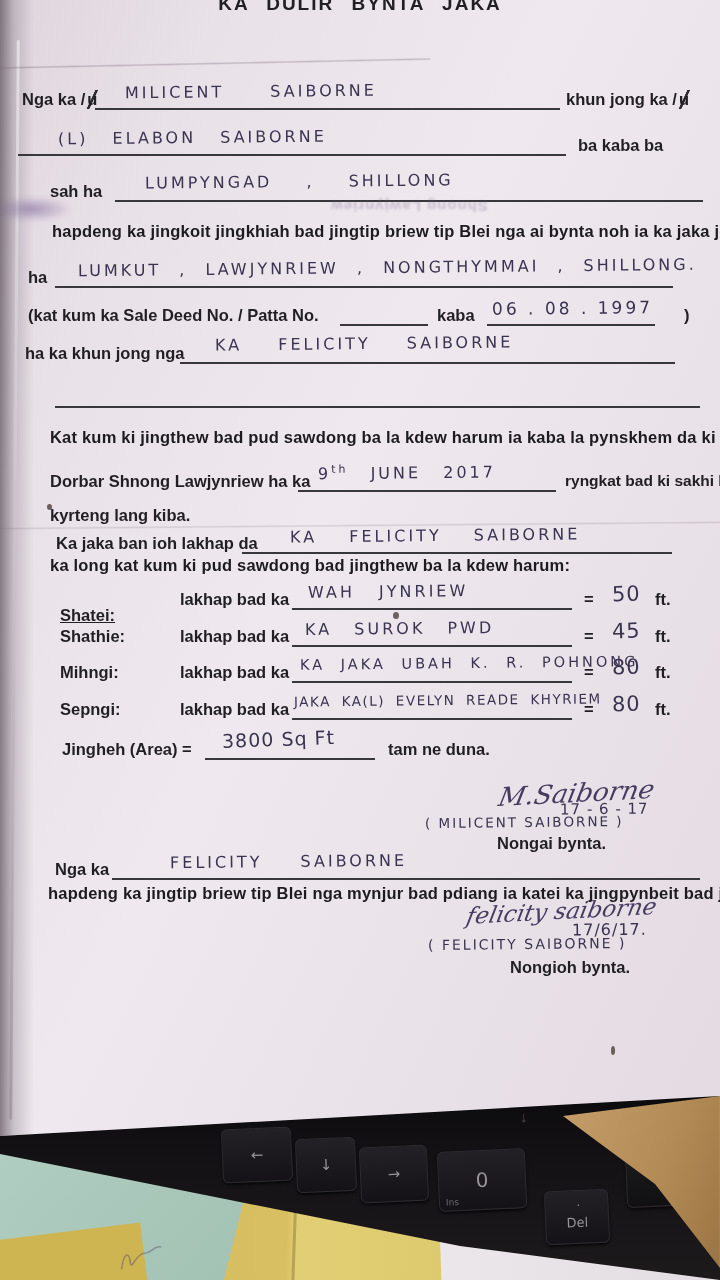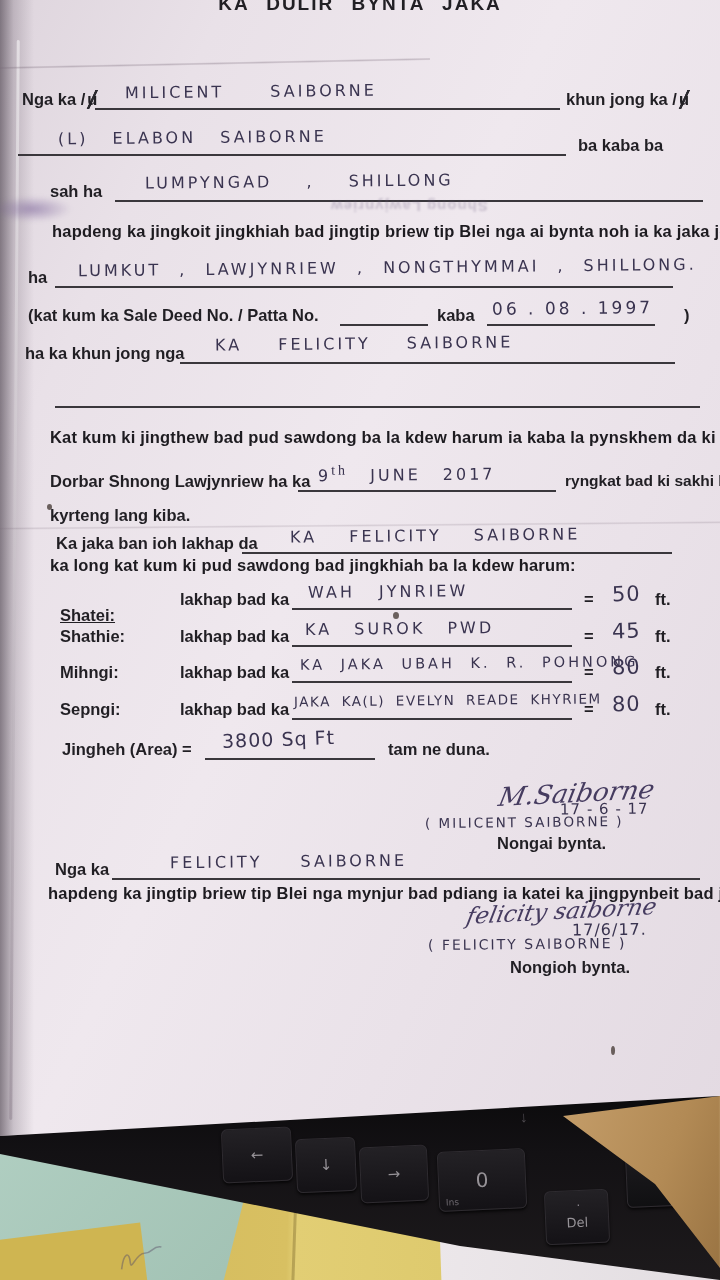--- a/index.html
+++ b/index.html
@@ -21,21 +21,21 @@
   .para{position:absolute;color:#1d1b20;font-weight:700;font-size:16.5px;white-space:nowrap;letter-spacing:.2px;}
   .ul{position:absolute;border-bottom:2px solid #3a373c;height:24px;}
   .hand{position:absolute;color:#3a3450;font-family:"DejaVu Sans",sans-serif;font-size:16px;
     letter-spacing:3px;white-space:nowrap;transform:rotate(-.6deg);}
   .hand-big{position:absolute;color:#3a3450;font-family:"DejaVu Sans",sans-serif;font-size:21px;
     letter-spacing:1px;white-space:nowrap;transform:rotate(-2deg);}
   .script{position:absolute;color:#463c60;font-family:"DejaVu Serif",serif;font-style:italic;
     white-space:nowrap;transform:skewX(-14deg) rotate(-3deg);}
   .struck{position:relative;display:inline-block;padding:0 2px;
     background:linear-gradient(115deg,transparent 44%,#2c2a30 47%,#2c2a30 56%,transparent 59%);}
-  .sup{font-size:14px;vertical-align:super;font-family:Liberation Serif, serif;}
+  .sup{font-size:11px;vertical-align:super;}
   .bleed{position:absolute;color:#6c5d80;opacity:.30;filter:blur(1.1px);font-weight:700;font-size:15px;
     transform:rotate(180deg);letter-spacing:1px;white-space:nowrap;}
   .smudge{position:absolute;background:radial-gradient(ellipse at center,rgba(104,78,140,.5),rgba(104,78,140,0) 70%);
     filter:blur(2px);}
 
   
   .note{position:absolute;}
   .kb{position:absolute;left:0;top:1050px;width:720px;height:230px;z-index:3;
     background:linear-gradient(180deg,#060606 0%,#131114 45%,#1d1a1c 100%);
     clip-path:polygon(0 52px,585px 16px,720px 6px,720px 230px,460px 196px,230px 150px,0 104px);}
@@ -161,21 +161,21 @@
     <div class="ul" style="left:298px;top:466px;width:258px;"></div>
     <span class="hand" style="left:318px;top:462px;word-spacing:14px;">
       <span>9</span><span class="sup">th</span><span> JUNE 2017</span>
     </span>
     <div class="pt" style="left:565px;top:472px;font-size:15.5px;">ryngkat bad ki sakhi kiba la ia soi</div>
     <div class="pt" style="left:50px;top:506px;">kyrteng lang kiba.</div>
 
     <div class="pt" style="left:56px;top:534px;">Ka jaka ban ioh lakhap da</div>
     <div class="ul" style="left:242px;top:528px;width:430px;"></div>
     <span class="hand" style="left:290px;top:526px;word-spacing:24px;">KA FELICITY SAIBORNE</span>
-    <div class="para" style="left:50px;top:556px;">ka long kat kum ki pud sawdong bad jingkhiah ba la kdew harum:</div>
+    <div class="para" style="left:50px;top:556px;">ka long kat kum ki pud sawdong bad jingthew ba la kdew harum:</div>
 
     <div>
       <div class="pt" style="left:60px;top:606px;text-decoration:underline;">Shatei:</div>
       <div class="pt" style="left:180px;top:590px;">lakhap bad ka</div>
       <div class="ul" style="left:292px;top:584px;width:280px;"></div>
       <span class="hand" style="left:308px;top:582px;word-spacing:16px;">WAH JYNRIEW</span>
       <div class="pt" style="left:584px;top:590px;">=</div>
       <span class="hand-big" style="left:612px;top:582px;">50</span>
       <div class="pt" style="left:655px;top:590px;">ft.</div>
     </div>

